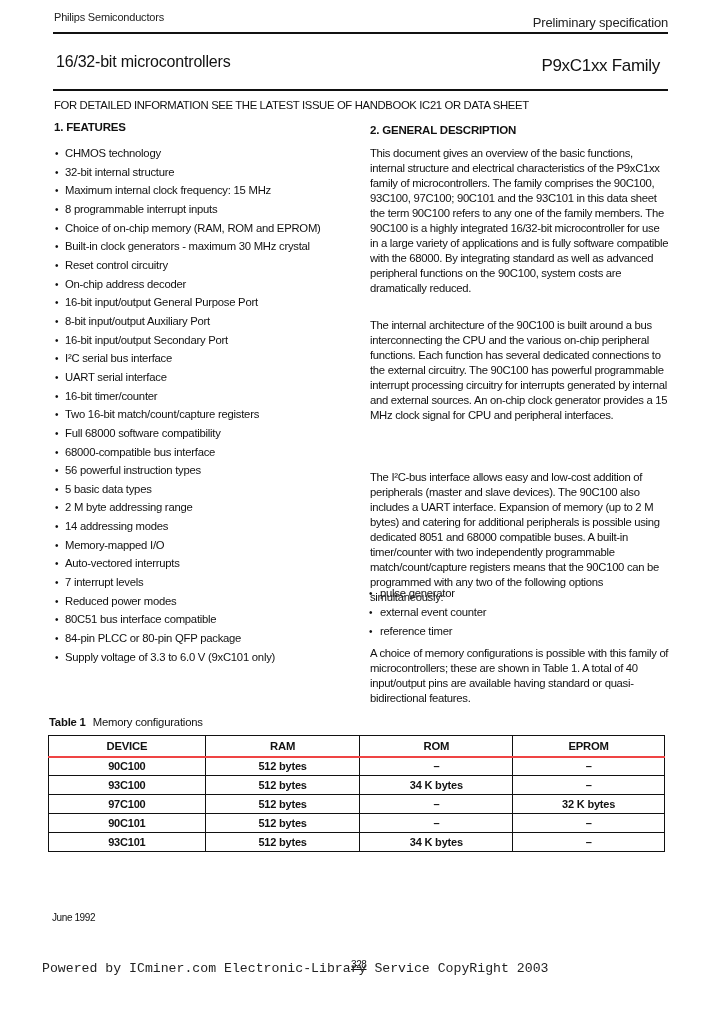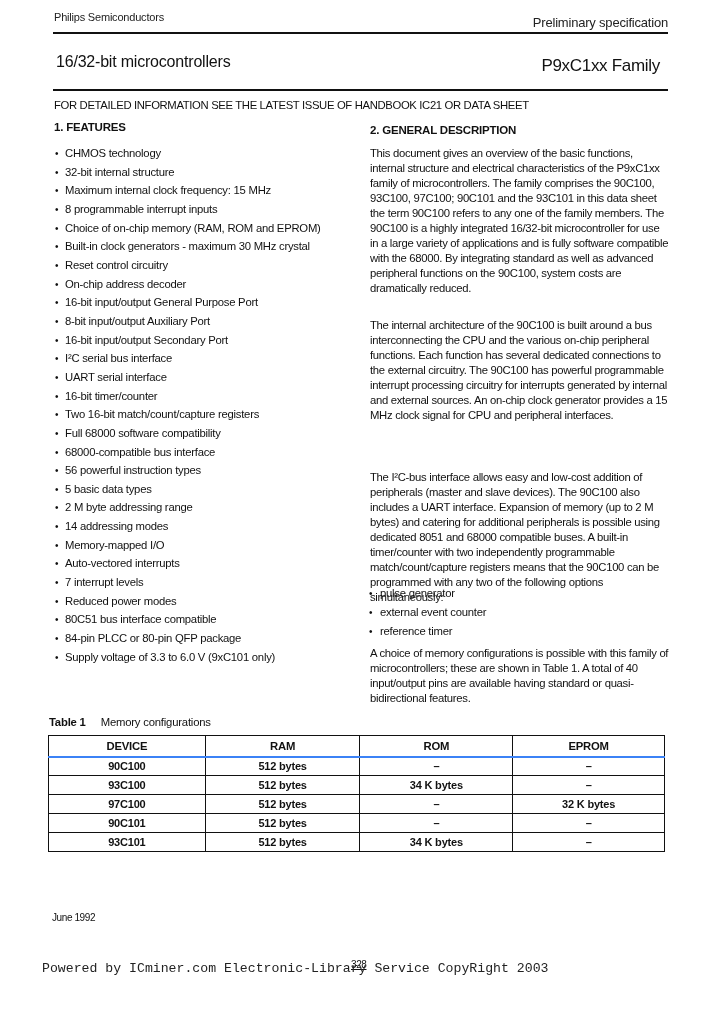--- a/index.html
+++ b/index.html
@@ -30,31 +30,31 @@
     .desc1 { top: 146px; }
     .desc2 { top: 318px; }
     .desc3 { top: 445px; margin-top: 25px; }
     .desc4 { top: 646px; }
 
     .opts { left: 363px; top: 586px; list-style: none; width: 300px; }
     .opts li { position: relative; height: 19px; line-height: 15px; font-size: 11.3px; padding-left: 17px; letter-spacing: -0.25px; }
     .opts li .bullet { position: absolute; left: 6px; top: 0; font-size: 10px; }
 
     .tbl-caption { left: 49px; top: 716px; font-size: 11.3px; letter-spacing: -0.2px; }
-    .tbl-caption b { font-weight: bold; margin-right: 15px; }
+    .tbl-caption b { font-weight: bold; margin-right: 7px; }
 
     table.mem { position: absolute; left: 48px; top: 735px; width: 617px; border-collapse: collapse; font-size: 11px; letter-spacing: -0.2px; }
     table.mem th, table.mem td { border: 1px solid #111; text-align: center; padding: 0; font-weight: bold; }
     table.mem th { height: 21px; font-weight: bold; font-size: 11.3px; }
     table.mem td { height: 19px; }
     table.mem col.c1 { width: 157px; }
     table.mem col.c2 { width: 155px; }
     table.mem col.c3 { width: 153px; }
     table.mem col.c4 { width: 152px; }
-    table.mem thead tr { border-bottom: 2px solid #3b82f6; }
+    table.mem thead tr { border-bottom: 2px solid #ef4444; }
 
     .footer-date { left: 52px; top: 912px; font-size: 10px; letter-spacing: -0.4px; }
     .footer-page { left: 351px; top: 959px; font-size: 10px; letter-spacing: -0.4px; text-decoration: underline; }
     .powered { left: 8px; top: 961px; font-family: "Liberation Mono", monospace; font-size: 13.2px; color: #222; letter-spacing: 0px; white-space: nowrap; margin-left: 34px; }
   </style>
 </head>
 <body>
 
 <div class="abs hdr-left">Philips Semiconductors</div>
 <div class="abs hdr-right">Preliminary specification</div>

